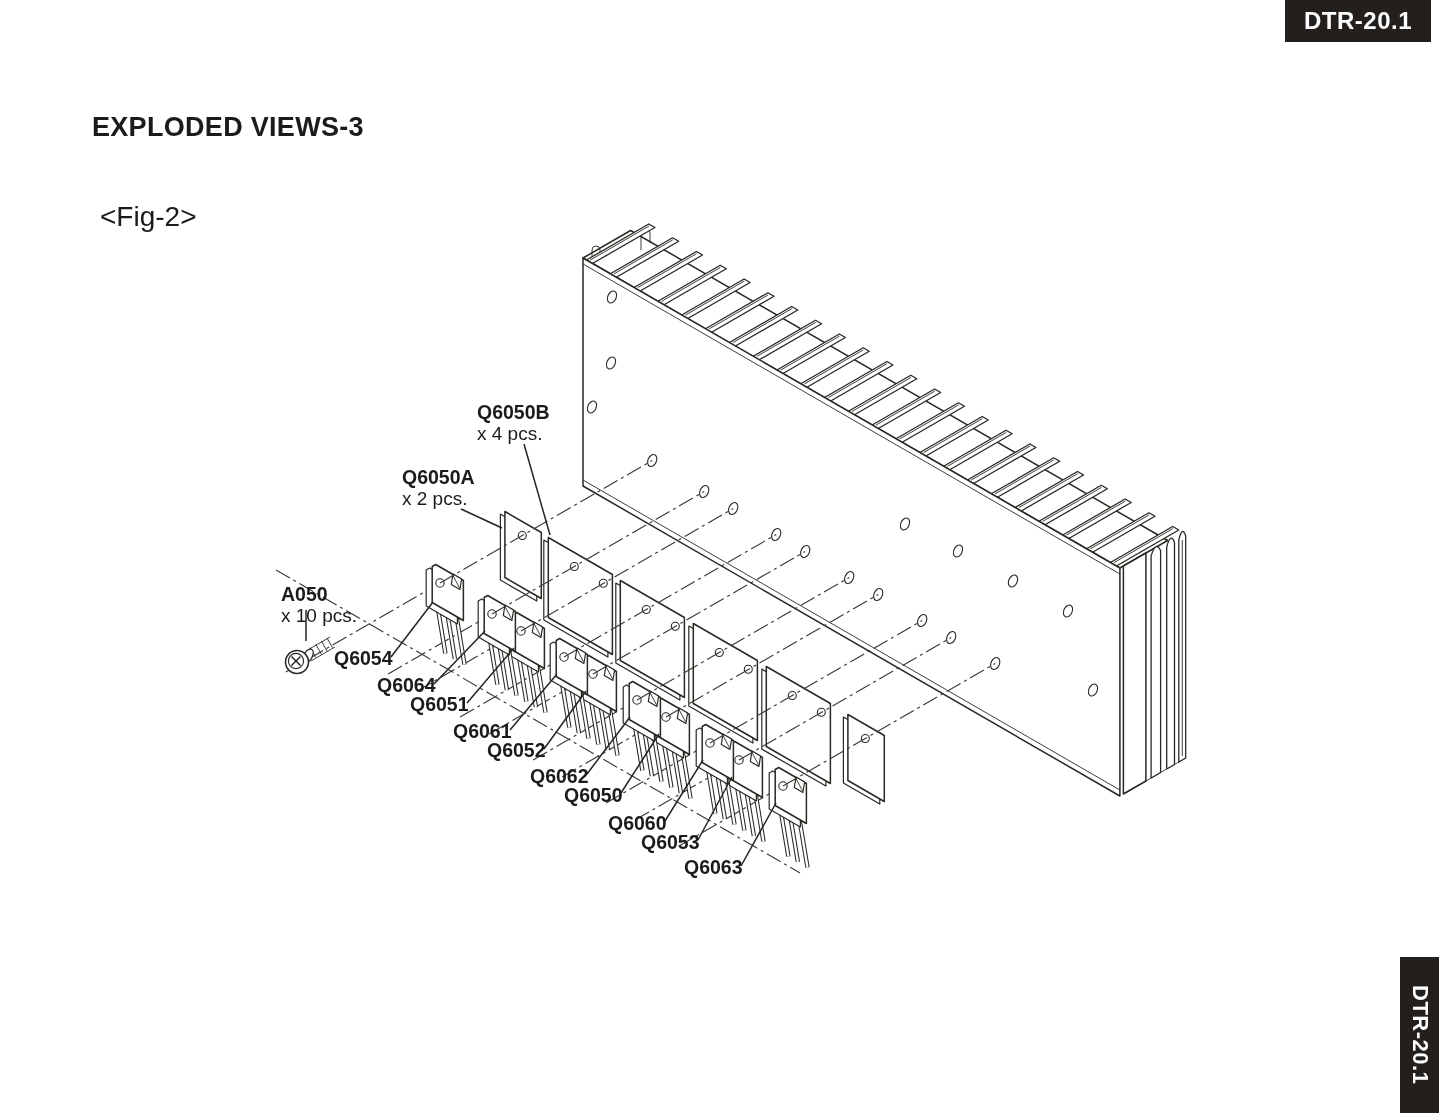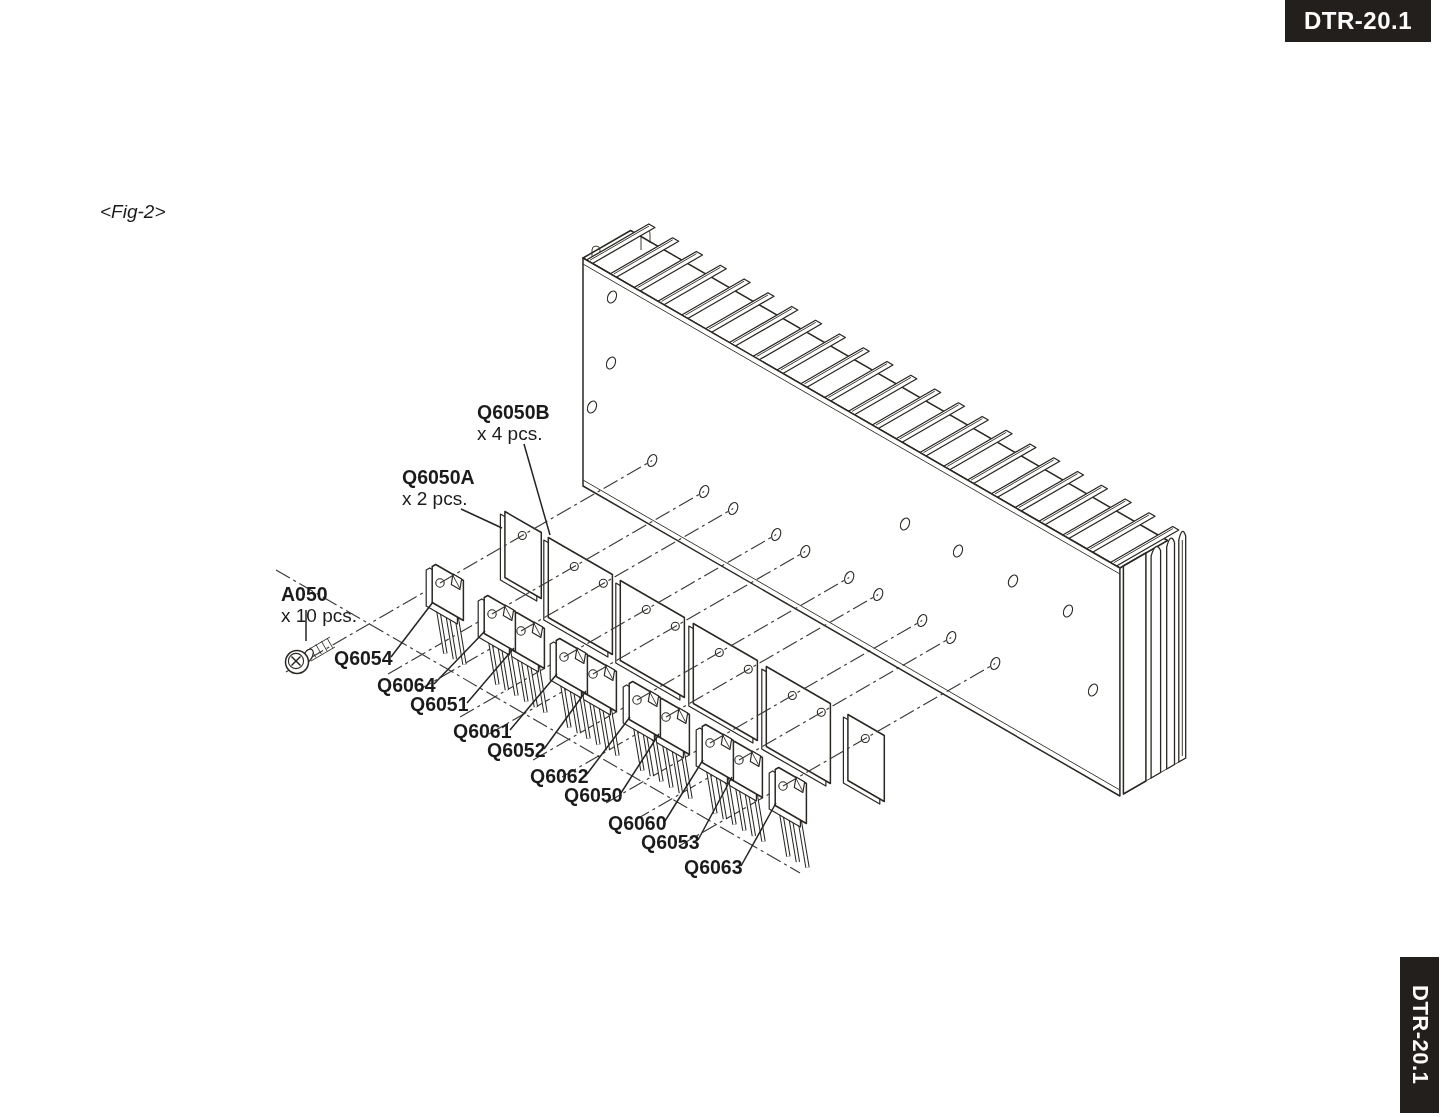--- a/index.html
+++ b/index.html
@@ -6,21 +6,21 @@
   #page{position:relative;width:1445px;height:1117px;background:#ffffff;overflow:hidden;
         font-family:"Liberation Sans",sans-serif;color:#1b1b1b;}
   #fig-svg{position:absolute;left:0;top:0;}
   .badge-top{position:absolute;left:1285px;top:0;width:146px;height:42px;background:#231f1d;
         color:#fdfdfd;font-weight:bold;font-size:24px;display:flex;align-items:center;justify-content:center;
         letter-spacing:0.5px;}
   .badge-side{position:absolute;left:1400px;top:957px;width:39px;height:156px;background:#231f1d;
         color:#fdfdfd;font-weight:bold;font-size:22px;display:flex;align-items:center;justify-content:center;
         writing-mode:vertical-rl;letter-spacing:0.5px;}
   .page-title{position:absolute;left:92px;top:112px;font-size:27px;font-weight:bold;letter-spacing:0.3px;}
-  .fig-label{position:absolute;left:100px;top:201px;font-size:19px;font-style:italic;}
+  .fig-label{position:absolute;left:100px;top:201px;font-size:28px;}
   
   .hs  {fill:#ffffff;stroke:#2b2823;stroke-width:1.5;stroke-linejoin:round;}
   .hsT {fill:#ffffff;stroke:#2b2823;stroke-width:1.3;stroke-linejoin:round;}
   .thin{fill:none;stroke:#2b2823;stroke-width:0.9;}
   .part{fill:#ffffff;stroke:#2b2823;stroke-width:1.5;stroke-linejoin:round;}
   .part2{fill:#ffffff;stroke:#2b2823;stroke-width:1.2;stroke-linejoin:round;}
   .hole{fill:#ffffff;stroke:#2b2823;stroke-width:1.1;}
   .cl  {fill:none;stroke:#3c3a37;stroke-width:1.15;stroke-dasharray:16 4 3 4;}
   .ldr {fill:none;stroke:#262421;stroke-width:1.5;}
   .leadO{fill:none;stroke:#262421;stroke-width:4.4;stroke-linecap:butt;}
@@ -338,16 +338,17 @@
       <text class="plbl" x="453" y="738">Q6061</text>
       <text class="plbl" x="487" y="757">Q6052</text>
       <text class="plbl" x="530" y="783">Q6062</text>
       <text class="plbl" x="564" y="802">Q6050</text>
       <text class="plbl" x="608" y="830">Q6060</text>
       <text class="plbl" x="641" y="849">Q6053</text>
       <text class="plbl" x="684" y="874">Q6063</text>
     </g>
   </svg>
 
+  <div class="page-title">EXPLODED VIEWS-3</div>
   <div class="fig-label">&lt;Fig-2&gt;</div>
   <div class="badge-top">DTR-20.1</div>
   <div class="badge-side">DTR-20.1</div>
 </div>
 
 </body></html>

